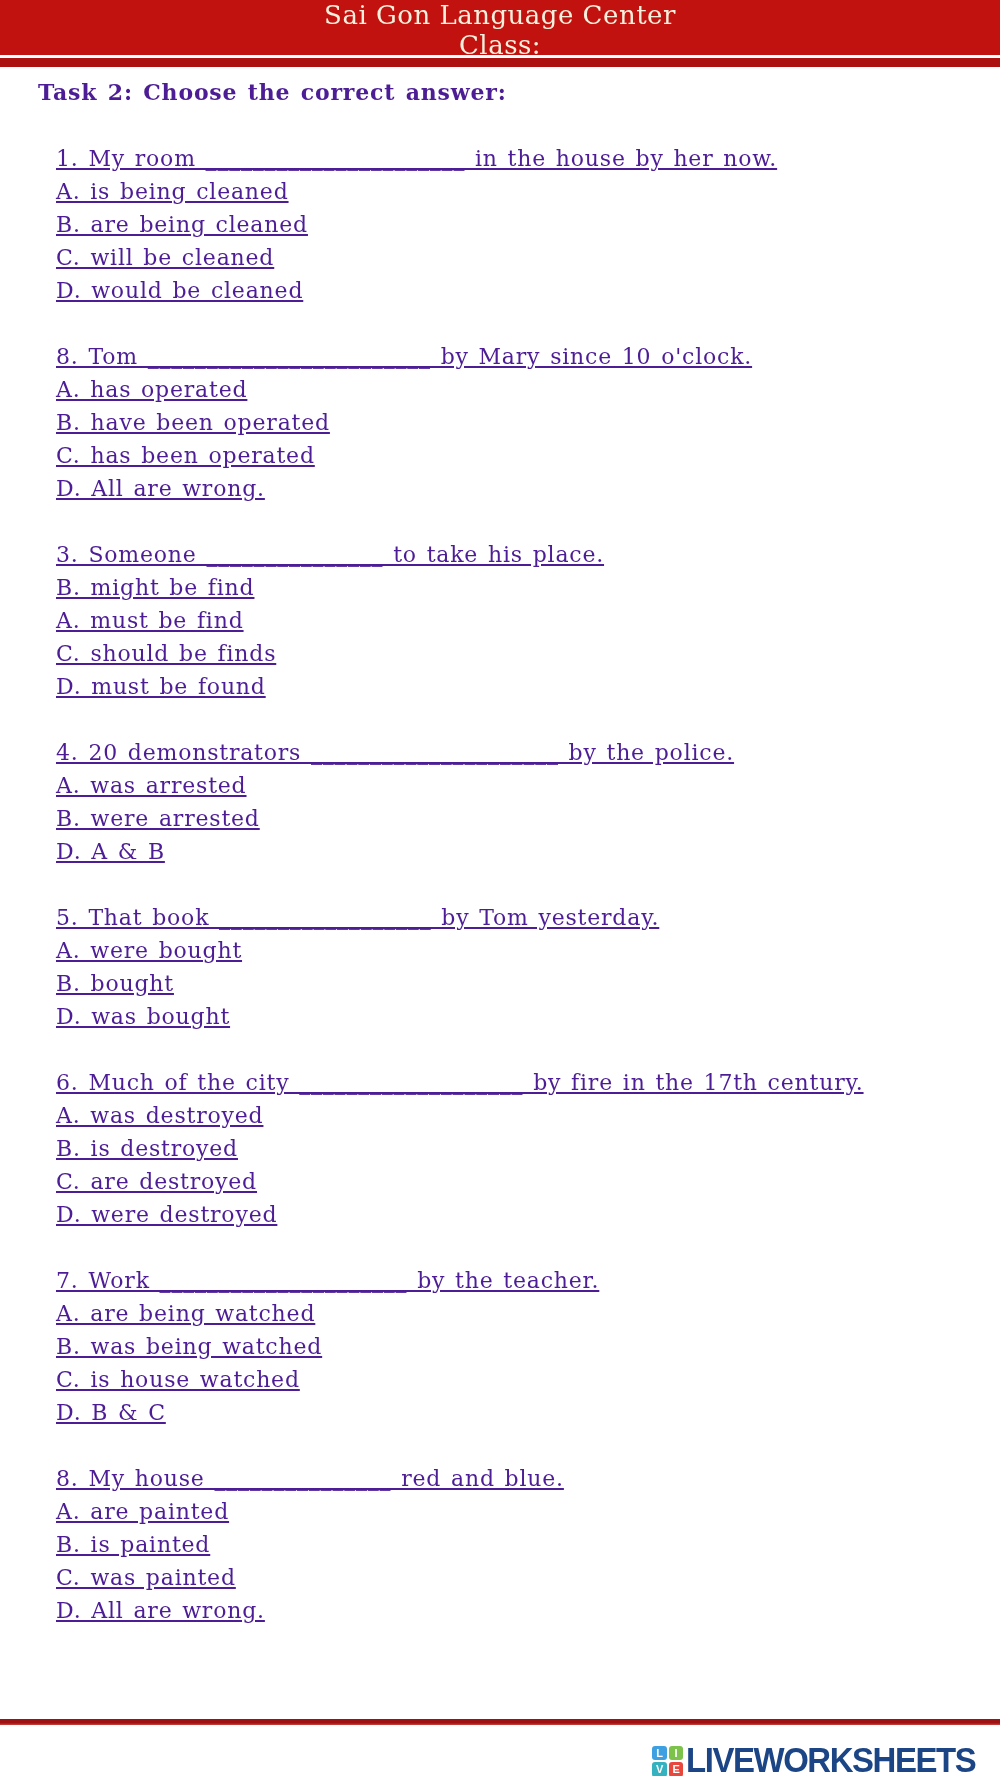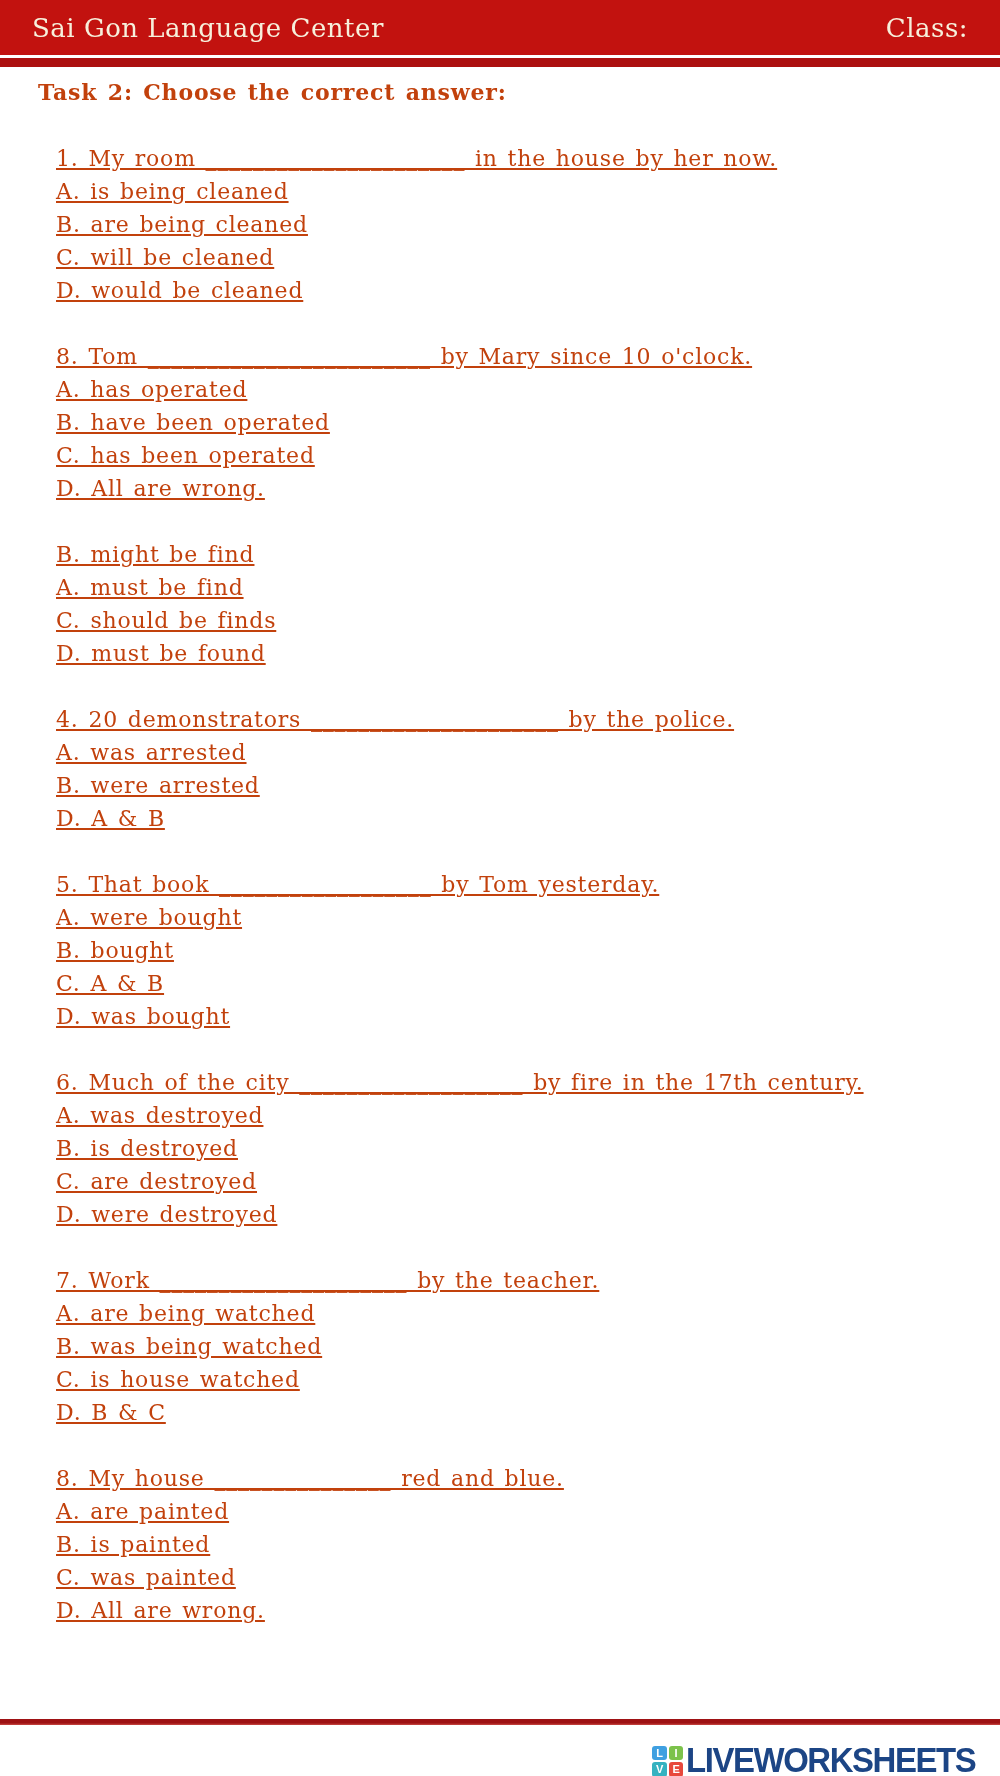--- a/index.html
+++ b/index.html
@@ -10,36 +10,37 @@
     position: relative;
     overflow: hidden;
   }
   
   .header-bar {
     height: 55px;
     background: #C2120F;
     display: flex;
     align-items: center;
     justify-content: space-between;
-    padding: 0 32px;
+    padding: 0 23px;
     box-sizing: border-box;
+    flex-direction: column;
   }
   .header-title, .class-label {
     color: #F7F0DC;
     font-size: 26px;
     letter-spacing: 0.5px;
     white-space: nowrap;
   }
   .header-gap { height: 3px; background: #ffffff; }
   .header-stripe { height: 9px; background: #AC100F; }
 
   
   .content {
     padding: 9px 5px 0 56px;
-    color: #c2410c;
+    color: #4c1d95;
     font-size: 22px;
     line-height: 33px;
     letter-spacing: 0.8px;
     word-spacing: 2px;
   }
   .task-heading {
     font-weight: bold;
     margin-left: -18px;
     white-space: nowrap;
   }
@@ -120,38 +121,38 @@
 
   <div class="question">
     <div class="q-prompt">8. Tom ________________________ by Mary since 10 o'clock.</div>
     <div class="q-option">A. has operated</div>
     <div class="q-option">B. have been operated</div>
     <div class="q-option">C. has been operated</div>
     <div class="q-option">D. All are wrong.</div>
   </div>
 
   <div class="question">
+    <div class="q-prompt">3. Someone _______________ to take his place.</div>
     <div class="q-option">B. might be find</div>
     <div class="q-option">A. must be find</div>
     <div class="q-option">C. should be finds</div>
     <div class="q-option">D. must be found</div>
   </div>
 
   <div class="question">
     <div class="q-prompt">4. 20 demonstrators _____________________ by the police.</div>
     <div class="q-option">A. was arrested</div>
     <div class="q-option">B. were arrested</div>
     <div class="q-option">D. A &amp; B</div>
   </div>
 
   <div class="question">
     <div class="q-prompt">5. That book __________________ by Tom yesterday.</div>
     <div class="q-option">A. were bought</div>
     <div class="q-option">B. bought</div>
-    <div class="q-option">C. A &amp; B</div>
     <div class="q-option">D. was bought</div>
   </div>
 
   <div class="question">
     <div class="q-prompt">6. Much of the city ___________________ by fire in the 17th century.</div>
     <div class="q-option">A. was destroyed</div>
     <div class="q-option">B. is destroyed</div>
     <div class="q-option">C. are destroyed</div>
     <div class="q-option">D. were destroyed</div>
   </div>

